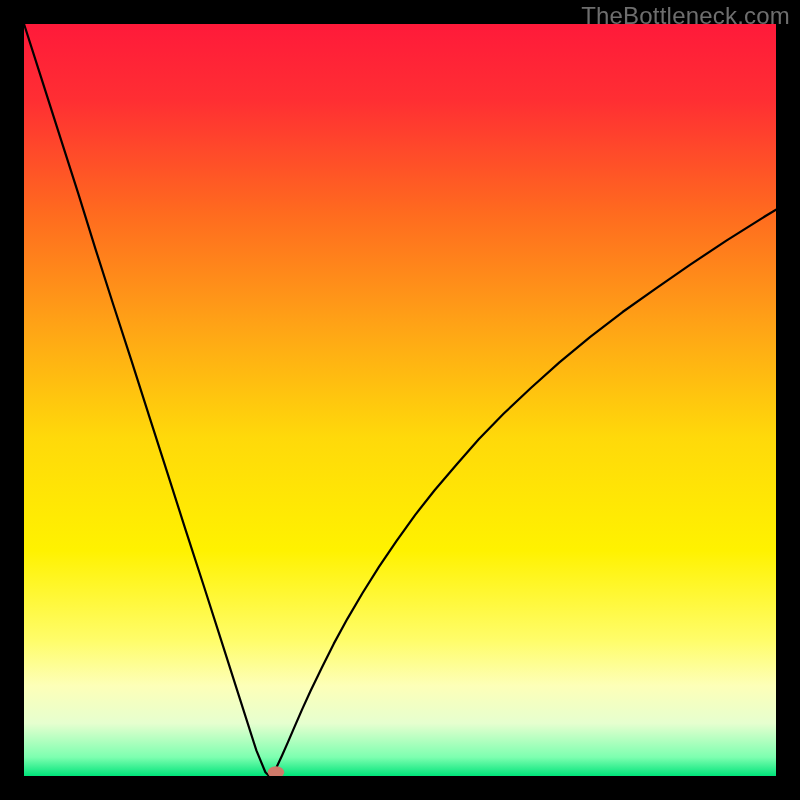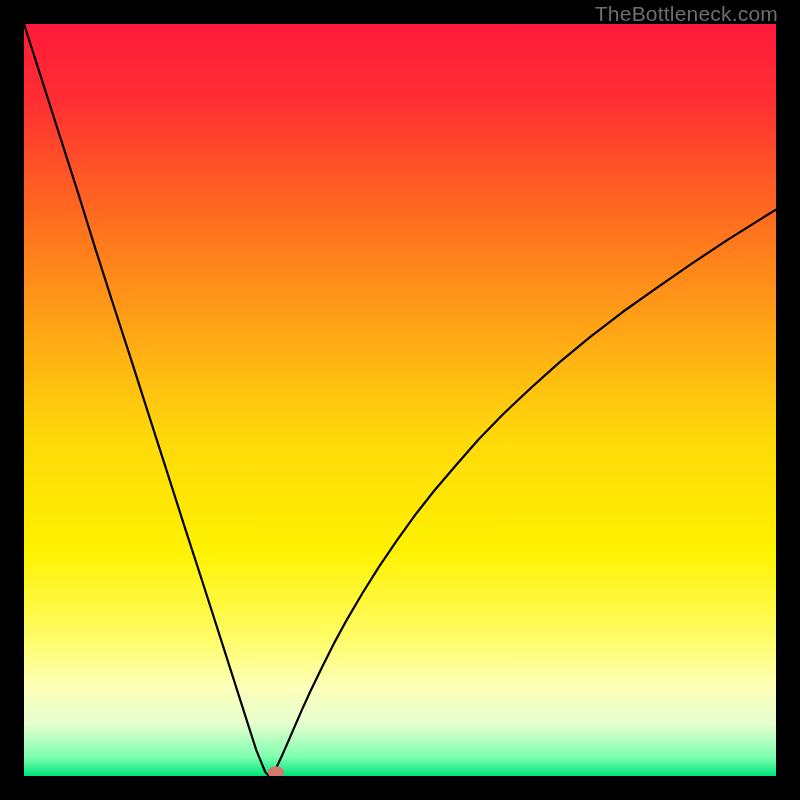--- a/index.html
+++ b/index.html
@@ -22,23 +22,23 @@
   .plot {
     position: absolute;
     top: 24px;
     left: 24px;
     width: 752px;
     height: 752px;
   }
   .watermark {
     position: absolute;
     top: 2px;
-    right: 22px;
+    right: 10px;
     color: #6e6e6e;
-    font-size: 21px;
+    font-size: 24px;
     font-weight: 400;
     letter-spacing: 0.2px;
   }
   svg { display: block; }
 </style>
 </head>
 <body>
 
 <div class="frame">
   <div class="watermark">TheBottleneck.com</div>

